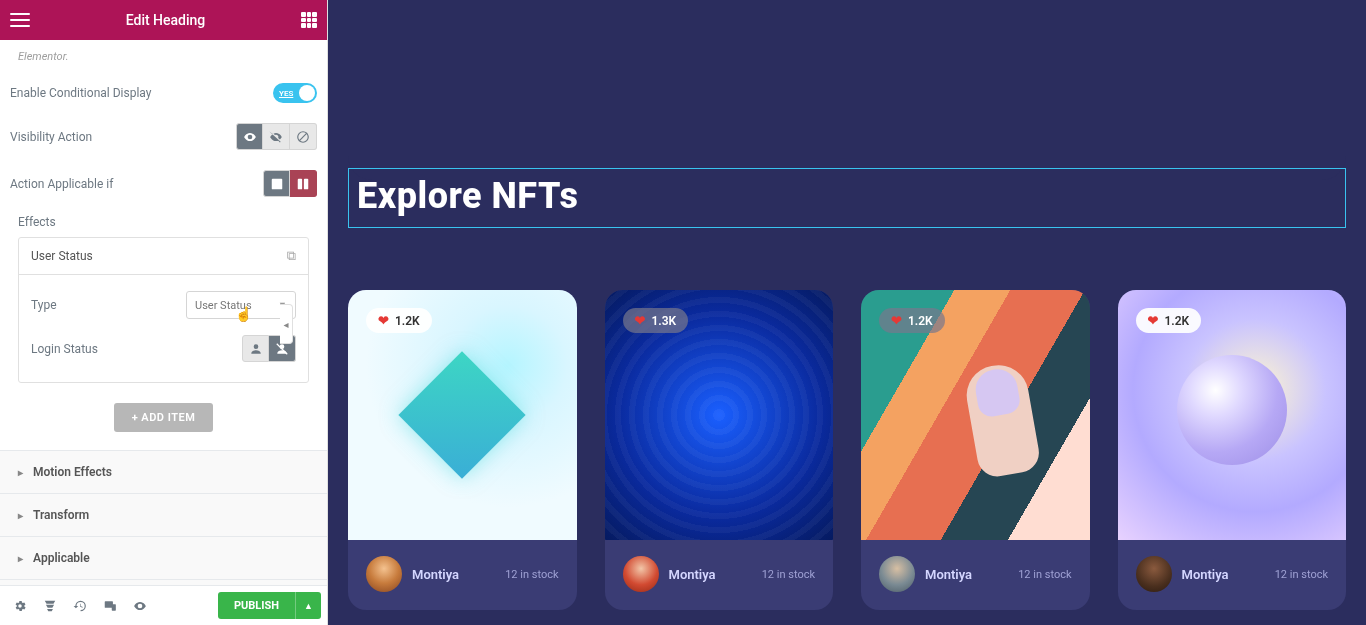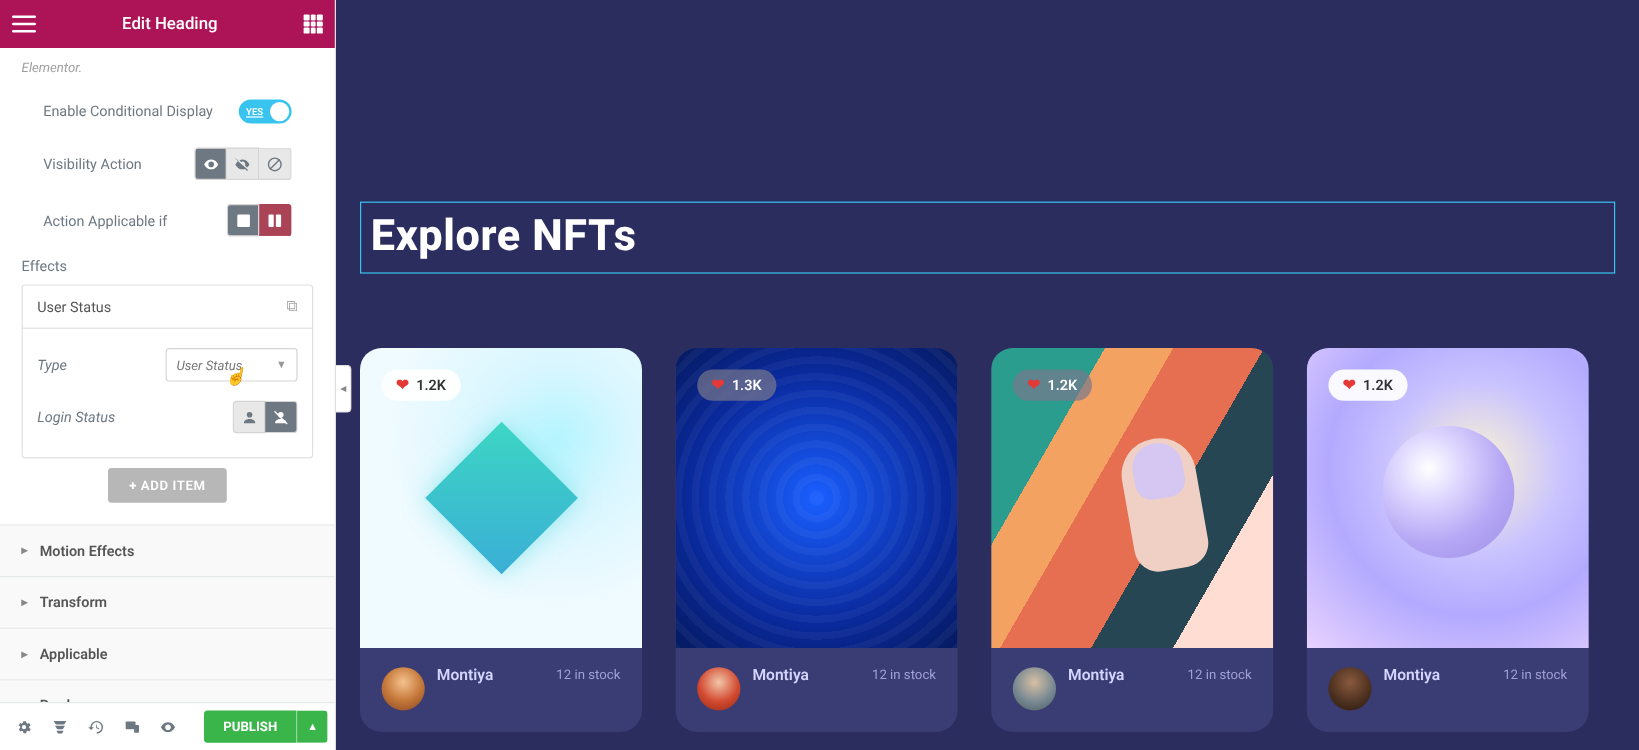--- a/index.html
+++ b/index.html
@@ -1,42 +1,42 @@
 <!DOCTYPE html>
 <html><head>
 <meta charset="utf-8">
 <style>
 * { margin: 0; padding: 0; box-sizing: border-box; font-family: -apple-system, BlinkMacSystemFont, "Segoe UI", Roboto, sans-serif; }
 body { width: 1366px; height: 625px; overflow: hidden; display: flex; background: #fff; }
-.sidebar { width: 280px; height: 100%; background: #fff; display: flex; flex-direction: column; border-right: 1px solid #e0e0e0; }
+.sidebar { width: 328px; height: 100%; background: #fff; display: flex; flex-direction: column; border-right: 1px solid #e0e0e0; }
 .topbar { height: 40px; background: #ad1457; color: #fff; display: flex; align-items: center; padding: 0 10px; position: relative; }
 .hamburger { width: 20px; height: 14px; display: flex; flex-direction: column; justify-content: space-between; cursor: pointer; }
 .hamburger span { height: 2px; background: #fff; border-radius: 1px; }
 .topbar-title { flex: 1; text-align: center; font-size: 14px; font-weight: 500; }
 .apps-icon { width: 16px; height: 16px; display: grid; grid-template-columns: repeat(3,1fr); grid-template-rows: repeat(3,1fr); gap: 1px; cursor: pointer; }
 .apps-icon span { background: #fff; border-radius: 1px; }
 .panel-body { flex: 1; overflow-y: auto; padding: 6px 0 8px; position: relative; }
 .panel-body::-webkit-scrollbar { width: 8px; }
 .panel-body::-webkit-scrollbar-thumb { background: #ccc; border-radius: 4px; }
 .help-text { font-size: 11px; color: #9e9e9e; font-style: italic; padding: 4px 18px 10px; }
-.control-row { display: flex; align-items: center; justify-content: space-between; padding: 10px 36px; font-size: 12px; color: #6d7882; }
+.control-row { display: flex; align-items: center; justify-content: space-between; padding: 10px 10px; font-size: 12px; color: #6d7882; }
 .toggle { width: 44px; height: 20px; background: #39c3ef; border-radius: 10px; position: relative; cursor: pointer; display: flex; align-items: center; }
 .toggle .knob { width: 16px; height: 16px; background: #fff; border-radius: 50%; position: absolute; right: 2px; }
 .toggle .yes-label { font-size: 8px; color: #fff; position: absolute; left: 6px; font-weight: 600; text-decoration: underline; }
 .icon-group { display: flex; gap: 0; }
 .icon-btn { width: 27px; height: 27px; background: #e8e8e8; border: 1px solid #d5d5d5; display: flex; align-items: center; justify-content: center; cursor: pointer; color: #6d7882; font-size: 12px; }
 .icon-btn:first-child { border-radius: 3px 0 0 3px; }
 .icon-btn:last-child { border-radius: 0 3px 3px 0; }
 .icon-btn.active { background: #6d7882; color: #fff; }
 .icon-btn + .icon-btn { border-left: none; }
 .section-label { padding: 8px 18px; font-size: 12px; color: #6d7882; }
-.repeater-item { margin: 0 18px 8px; border: 1px solid #e0e0e0; border-radius: 3px; }
+.repeater-item { margin: 0 18px 20px; border: 1px solid #e0e0e0; border-radius: 3px; }
 .rep-header { display: flex; align-items: center; justify-content: space-between; padding: 10px 12px; border-bottom: 1px solid #e0e0e0; font-size: 12px; color: #555; cursor: pointer; }
 .rep-header .copy-ic { font-size: 13px; color: #aaa; cursor: pointer; }
-.rep-body { padding: 8px 12px 12px; font-style: italic; }
+.rep-body { padding: 8px 12px 12px; }
 .rep-row { display: flex; align-items: center; justify-content: space-between; padding: 8px 0; font-size: 12px; color: #6d7882; }
 .select-box { width: 110px; height: 28px; border: 1px solid #d5d5d5; border-radius: 3px; padding: 0 8px; display: flex; align-items: center; justify-content: space-between; font-size: 11px; color: #777; cursor: pointer; background: #fff; position: relative; }
 .select-box .chev { font-size: 9px; color: #999; }
 .cursor-hand { position: absolute; right: 42px; top: 14px; font-size: 14px; pointer-events: none; }
 .add-btn { display: block; margin: 8px auto 18px; padding: 8px 18px; background: #b7b7b7; color: #fff; border: none; border-radius: 3px; font-size: 11px; font-weight: 600; letter-spacing: 0.5px; cursor: pointer; }
 .add-btn::before { content: "+  "; font-weight: bold; }
 .acc-section { border-top: 1px solid #e6e9ec; background: #f9f9f9; padding: 14px 18px; display: flex; align-items: center; gap: 10px; font-size: 12px; font-weight: 600; color: #555; cursor: pointer; }
 .acc-section .tri { font-size: 10px; color: #888; }
 .footer { height: 40px; border-top: 1px solid #e6e9ec; display: flex; align-items: center; padding: 0 6px; gap: 2px; }
 .footer-ic { width: 28px; height: 28px; display: flex; align-items: center; justify-content: center; color: #6d7882; font-size: 14px; cursor: pointer; }
@@ -50,21 +50,21 @@
 .preview::-webkit-scrollbar-thumb { background: #c0c0c0; border-radius: 2px; }
 .hero-spacer { height: 170px; background: #2b2d5e; border-radius: 0 0 24px 24px; margin-bottom: 0; }
 .heading-sel { border: 1px solid #39c3ef; padding: 6px 8px 10px; margin-top: 0; position: relative; top: -12px; }
 .heading-sel h1 { color: #fff; font-size: 36px; font-weight: 800; letter-spacing: 0.5px; }
 .cards { display: flex; gap: 28px; margin-top: 50px; }
 .card { width: 235px; border-radius: 18px; overflow: hidden; background: #3a3c74; }
 .card-img { height: 250px; position: relative; }
 .like-pill { position: absolute; top: 18px; left: 18px; background: rgba(255,255,255,0.92); border-radius: 20px; padding: 5px 12px; display: flex; align-items: center; gap: 6px; font-size: 12px; font-weight: 600; color: #333; }
 .like-pill.dim { background: rgba(120,120,140,0.7); color: #fff; }
 .heart { color: #e53935; font-size: 13px; }
-.card-footer { padding: 16px 18px 18px; display: flex; gap: 10px; }
+.card-footer { padding: 16px 18px 18px; display: flex; align-items: center; gap: 10px; }
 .avatar { width: 36px; height: 36px; border-radius: 50%; }
 .author { font-size: 13px; color: #d4d6ff; font-weight: 600; }
 .stock { margin-left: auto; font-size: 11px; color: #9fa1d4; }
 .img1 { background: radial-gradient(circle at 70% 30%, #b5f5ff 0%, #d9f6ff 25%, #f0fbff 60%); display:flex; align-items:center; justify-content:center; }
 .diamond { width: 90px; height: 90px; transform: rotate(45deg); background: linear-gradient(135deg,#3dd6c4,#3aaed6); box-shadow: 0 0 20px rgba(70,220,220,.5); }
 .img2 { background: radial-gradient(circle at 50% 50%, #1a5fff 0%, #0a2a9e 60%, #051a60 100%); }
 .img2::before { content:""; position:absolute; inset:0; background: repeating-radial-gradient(circle at 50% 50%, rgba(255,255,255,0.04) 0 6px, transparent 6px 14px); }
 .img3 { background: linear-gradient(120deg, #2a9d8f 0%, #2a9d8f 25%, #f4a261 25%, #f4a261 40%, #e76f51 40%, #e76f51 60%, #264653 60%, #264653 78%, #ffddd2 78%); }
 .thumb { position:absolute; left:48%; top:30%; width:62px; height:110px; background:#f0d0c4; border-radius:30px 30px 20px 20px; transform:rotate(-10deg); }
 .nail { position:absolute; top:4px; left:10px; width:42px; height:46px; background:#d6c7f2; border-radius:20px 20px 14px 14px; }

